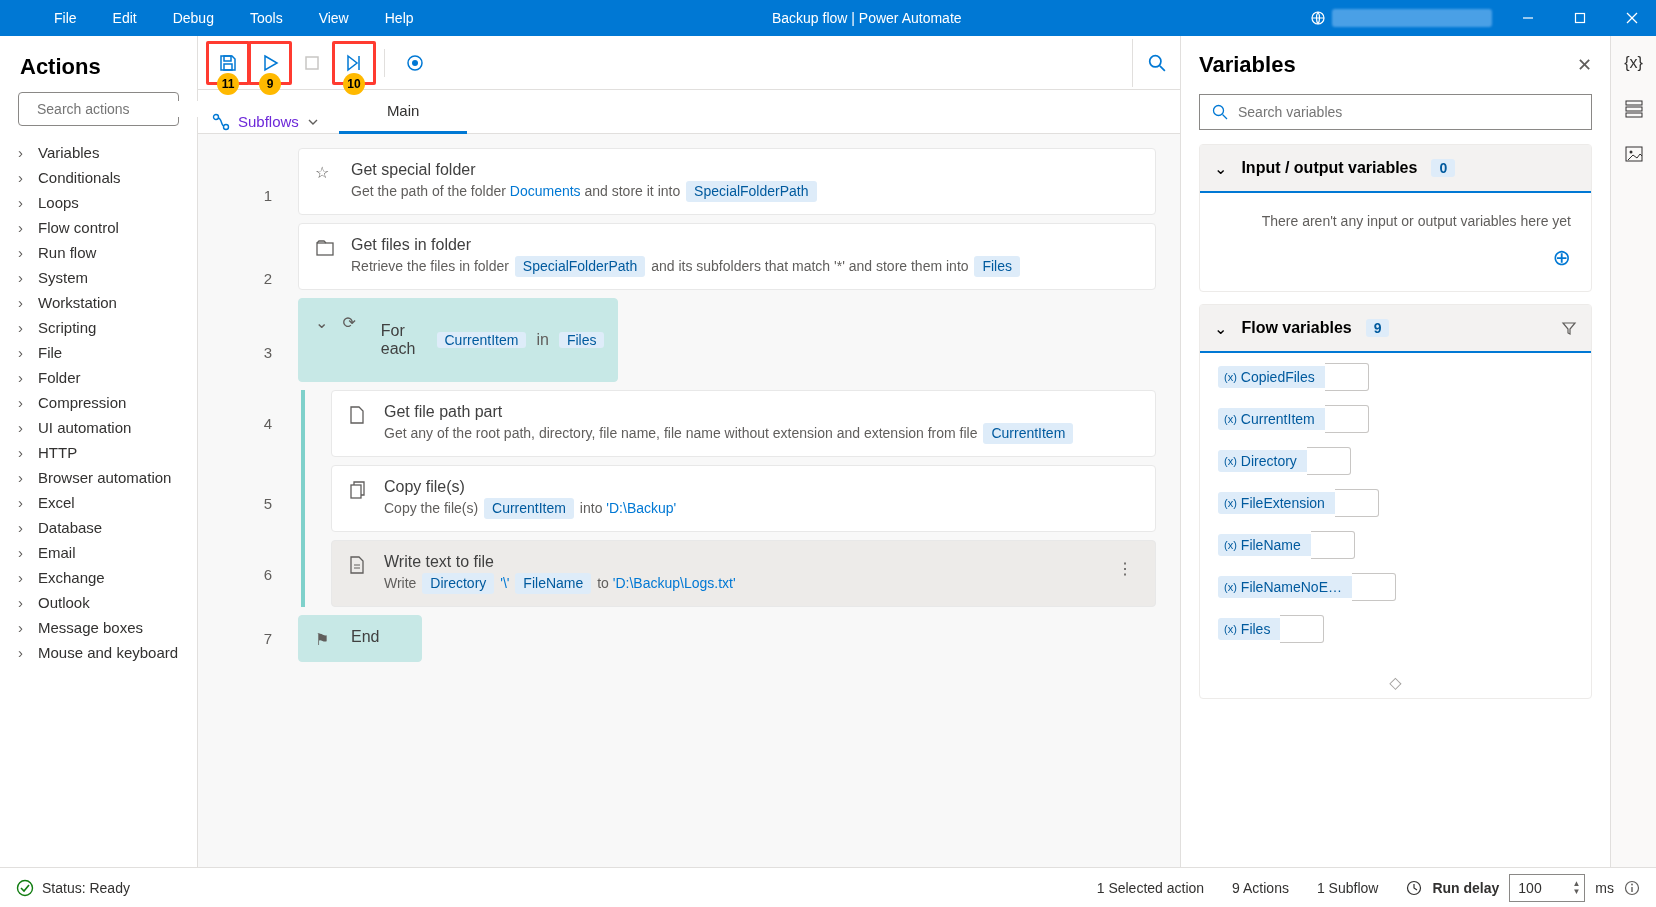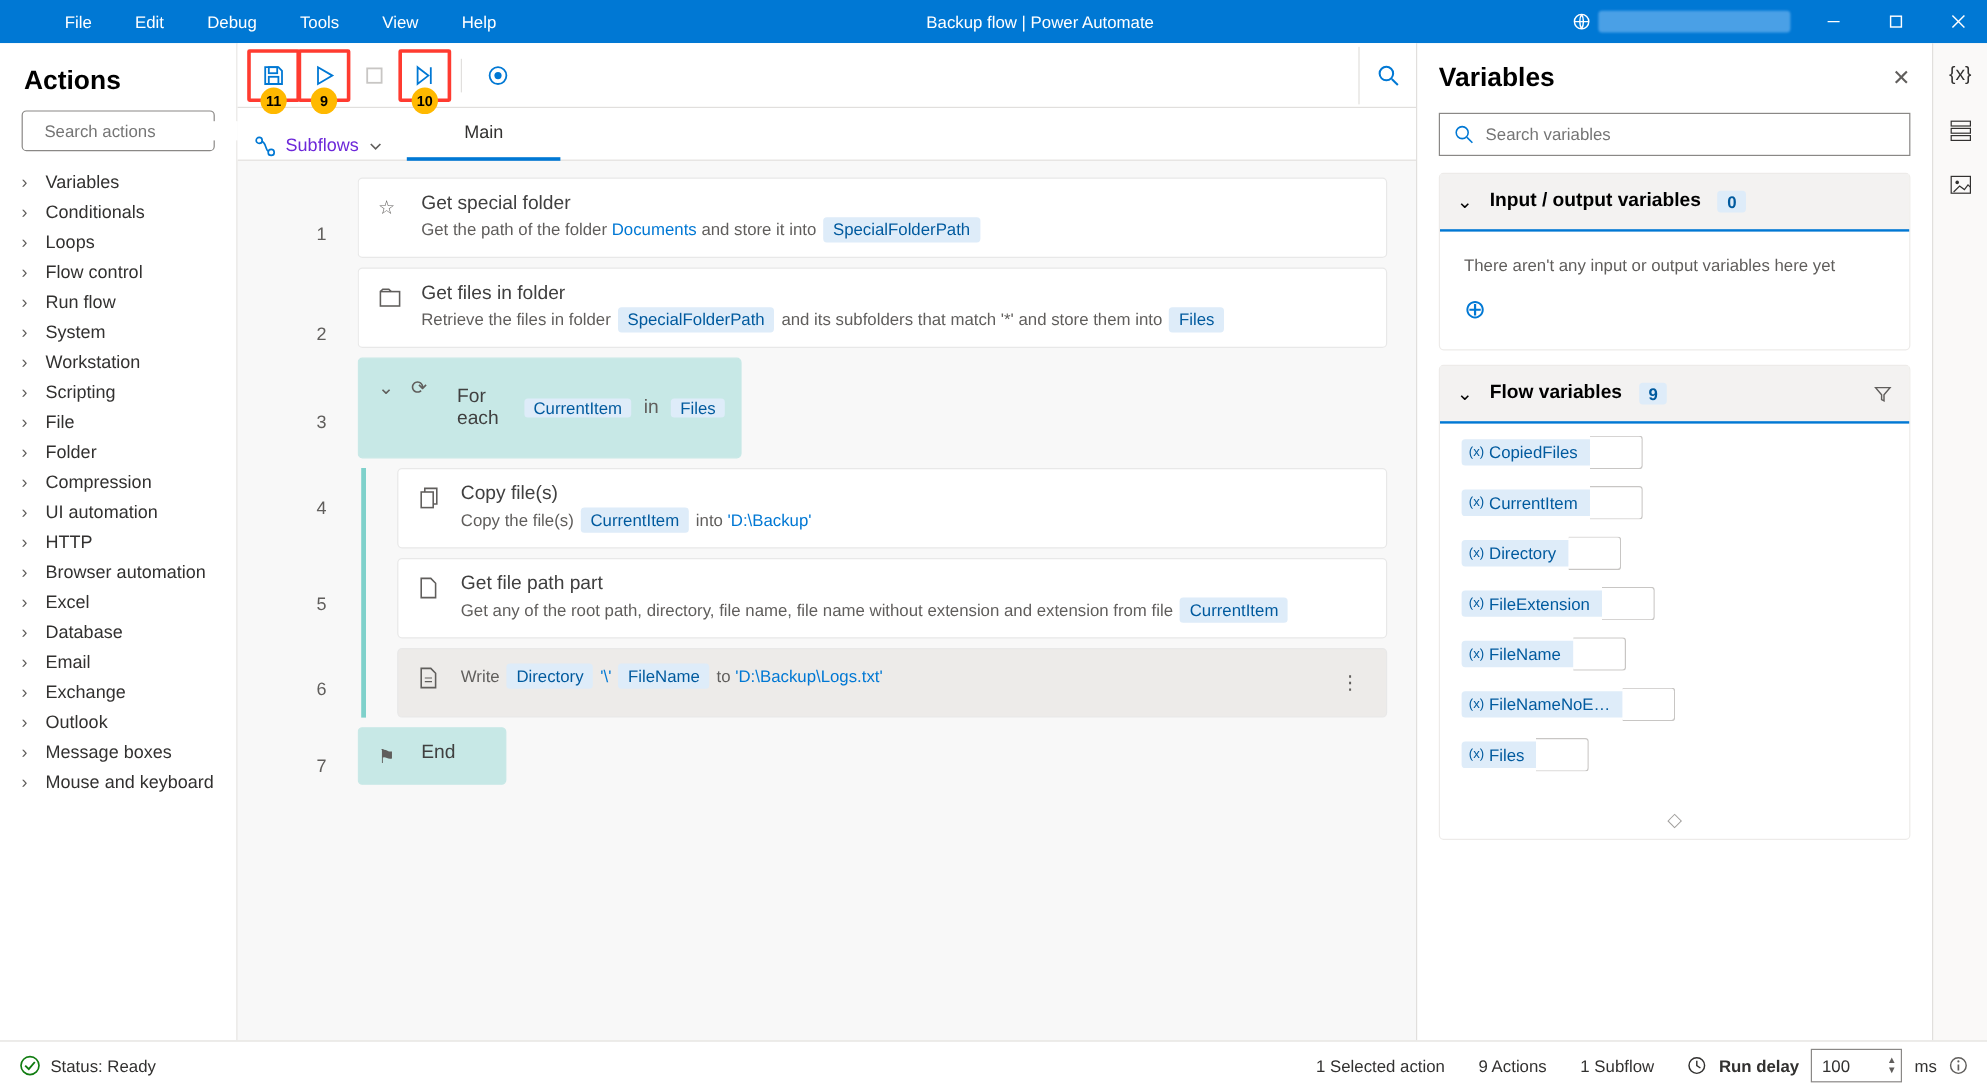--- a/index.html
+++ b/index.html
@@ -64,21 +64,21 @@
   
   .vars-panel { width:430px; background:#fff; border-left:1px solid #e1dfdd; display:flex; flex-direction:column; }
   .vars-header { display:flex; align-items:center; justify-content:space-between; padding:16px 18px; }
   .vars-title { font-size:22px; font-weight:600; }
   .vars-search { margin:0 18px 14px; border:1px solid #8a8886; height:36px; display:flex; align-items:center; padding:0 12px; gap:10px; color:#605e5c; }
   .vars-search input { border:0; outline:0; flex:1; font-size:14px; }
   .section { margin:0 18px 12px; border:1px solid #edebe9; border-radius:4px; }
   .section-head { height:48px; background:#f3f2f1; display:flex; align-items:center; gap:14px; padding:0 14px; border-bottom:2px solid #0078d4; }
   .section-head .title { font-size:16px; font-weight:600; flex:0 0 auto; }
   .count-pill { background:#deecf9; color:#005a9e; padding:1px 8px; border-radius:3px; font-size:14px; font-weight:600; }
-  .section-body { padding:20px; text-align:left; color:#605e5c; font-size:14px; }
+  .section-body { padding:20px; text-align:right; color:#605e5c; font-size:14px; }
   .add-btn { color:#0078d4; font-size:22px; margin-top:16px; }
   .flowvars-body { padding:10px 18px; max-height:340px; overflow:auto; }
   .fv-row { display:flex; align-items:center; margin-bottom:14px; }
   .fv-pill { background:#deecf9; color:#005a9e; padding:3px 10px 3px 6px; border-radius:3px 0 0 3px; font-size:14px; display:flex; align-items:center; gap:4px; }
   .fv-box { border:1px solid #c8c6c4; height:28px; width:44px; border-left:0; border-radius:0 3px 3px 0;}
   .filter-icon { margin-left:auto; color:#605e5c; }
   .erase-row { text-align:center; color:#a19f9d; padding:6px; }
   
   .right-rail { width:46px; background:#faf9f8; border-left:1px solid #e1dfdd; display:flex; flex-direction:column; align-items:center; padding-top:18px; gap:26px; color:#323130; }
   svg { display:block; }
@@ -333,51 +333,52 @@
               <span class="pill">CurrentItem</span>
               <span class="pale">in</span>
               <span class="pill">Files</span>
             </div>
           </div>
           <div class="loop-line">
 
             <div class="step">
               <div class="step-icon">
                   <svg width="18" height="20" viewBox="0 0 18 20">
+                    <path d="M3 2h8l4 4v12H3z" fill="none" stroke="#605e5c" stroke-width="1.3"></path>
+                  </svg>
+                </div>
+              <div class="step-content">
+                <div class="step-title">Get file path part</div>
+                <div class="step-desc"><span>Get any of the root path, directory, file name, file name without extension and extension from file </span><span class="pill">CurrentItem</span></div>
+              </div>
+            </div>
+
+            <div class="step">
+              <div class="step-icon">
+                  <svg width="18" height="20" viewBox="0 0 18 20">
                     <rect x="3" y="5" width="10" height="13" fill="none" stroke="#605e5c" stroke-width="1.3"></rect>
                     <path d="M6 5V2h10v13h-3" fill="none" stroke="#605e5c" stroke-width="1.3"></path>
                   </svg>
                 </div>
               <div class="step-content">
                 <div class="step-title">Copy file(s)</div>
                 <div class="step-desc"><span>Copy the file(s) </span><span class="pill">CurrentItem</span><span> into </span><span class="quote">'D:\Backup'</span></div>
-              </div>
-            </div>
-
-            <div class="step">
-              <div class="step-icon">
-                  <svg width="18" height="20" viewBox="0 0 18 20">
-                    <path d="M3 2h8l4 4v12H3z" fill="none" stroke="#605e5c" stroke-width="1.3"></path>
-                  </svg>
-                </div>
-              <div class="step-content">
-                <div class="step-title">Get file path part</div>
-                <div class="step-desc"><span>Get any of the root path, directory, file name, file name without extension and extension from file </span><span class="pill">CurrentItem</span></div>
               </div>
             </div>
 
             <div class="step selected">
               <div class="step-icon">
                   <svg width="18" height="20" viewBox="0 0 18 20">
                     <path d="M3 2h8l4 4v12H3z" fill="none" stroke="#605e5c" stroke-width="1.3"></path>
                     <line x1="6" y1="10" x2="12" y2="10" stroke="#605e5c"></line>
                     <line x1="6" y1="13" x2="12" y2="13" stroke="#605e5c"></line>
                   </svg>
                 </div>
               <div class="step-content">
+                <div class="step-title">Write text to file</div>
                 <div class="step-desc"><span>Write </span><span class="pill">Directory</span> <span class="quote">'\'</span> <span class="pill">FileName</span><span> to </span><span class="quote">'D:\Backup\Logs.txt'</span></div>
               </div>
               <div class="step-menu">⋮</div>
             </div>
           </div>
 
           <div class="step loop-end">
             <div class="step-icon">⚑</div>
             <div class="step-content"><span class="step-title">End</span></div>
           </div>

